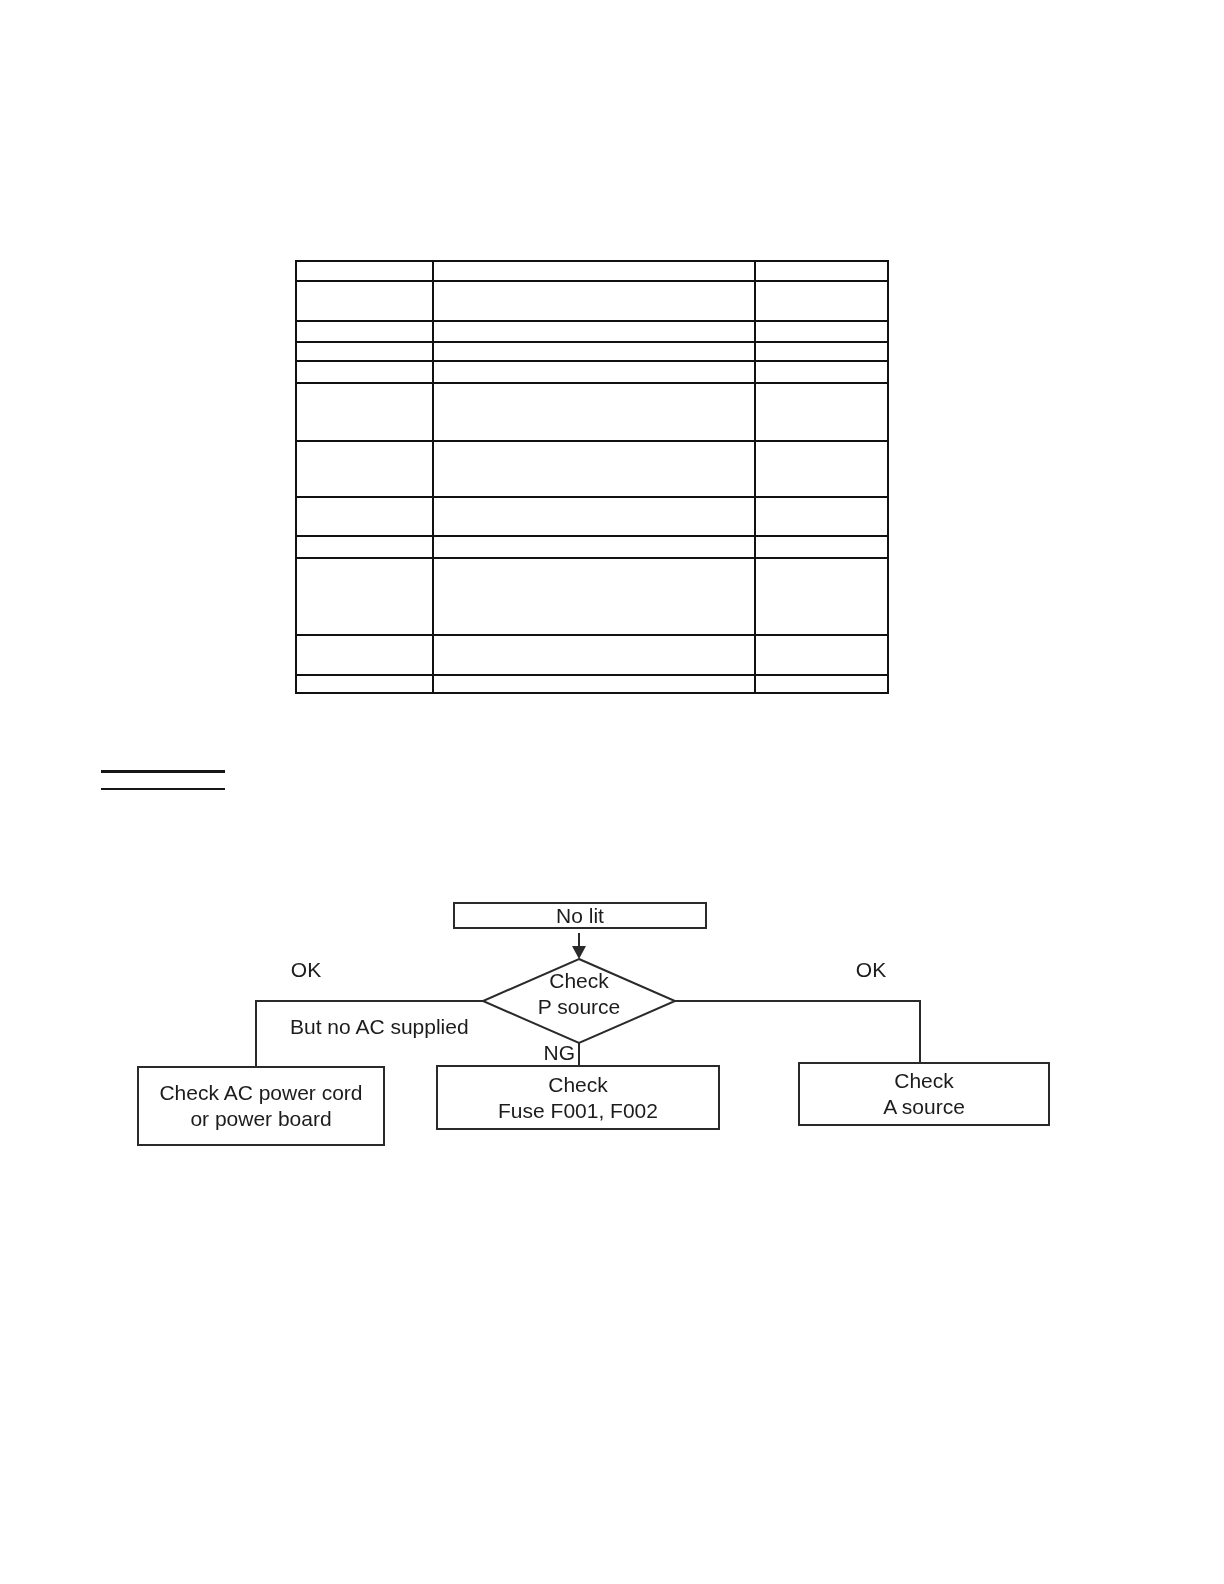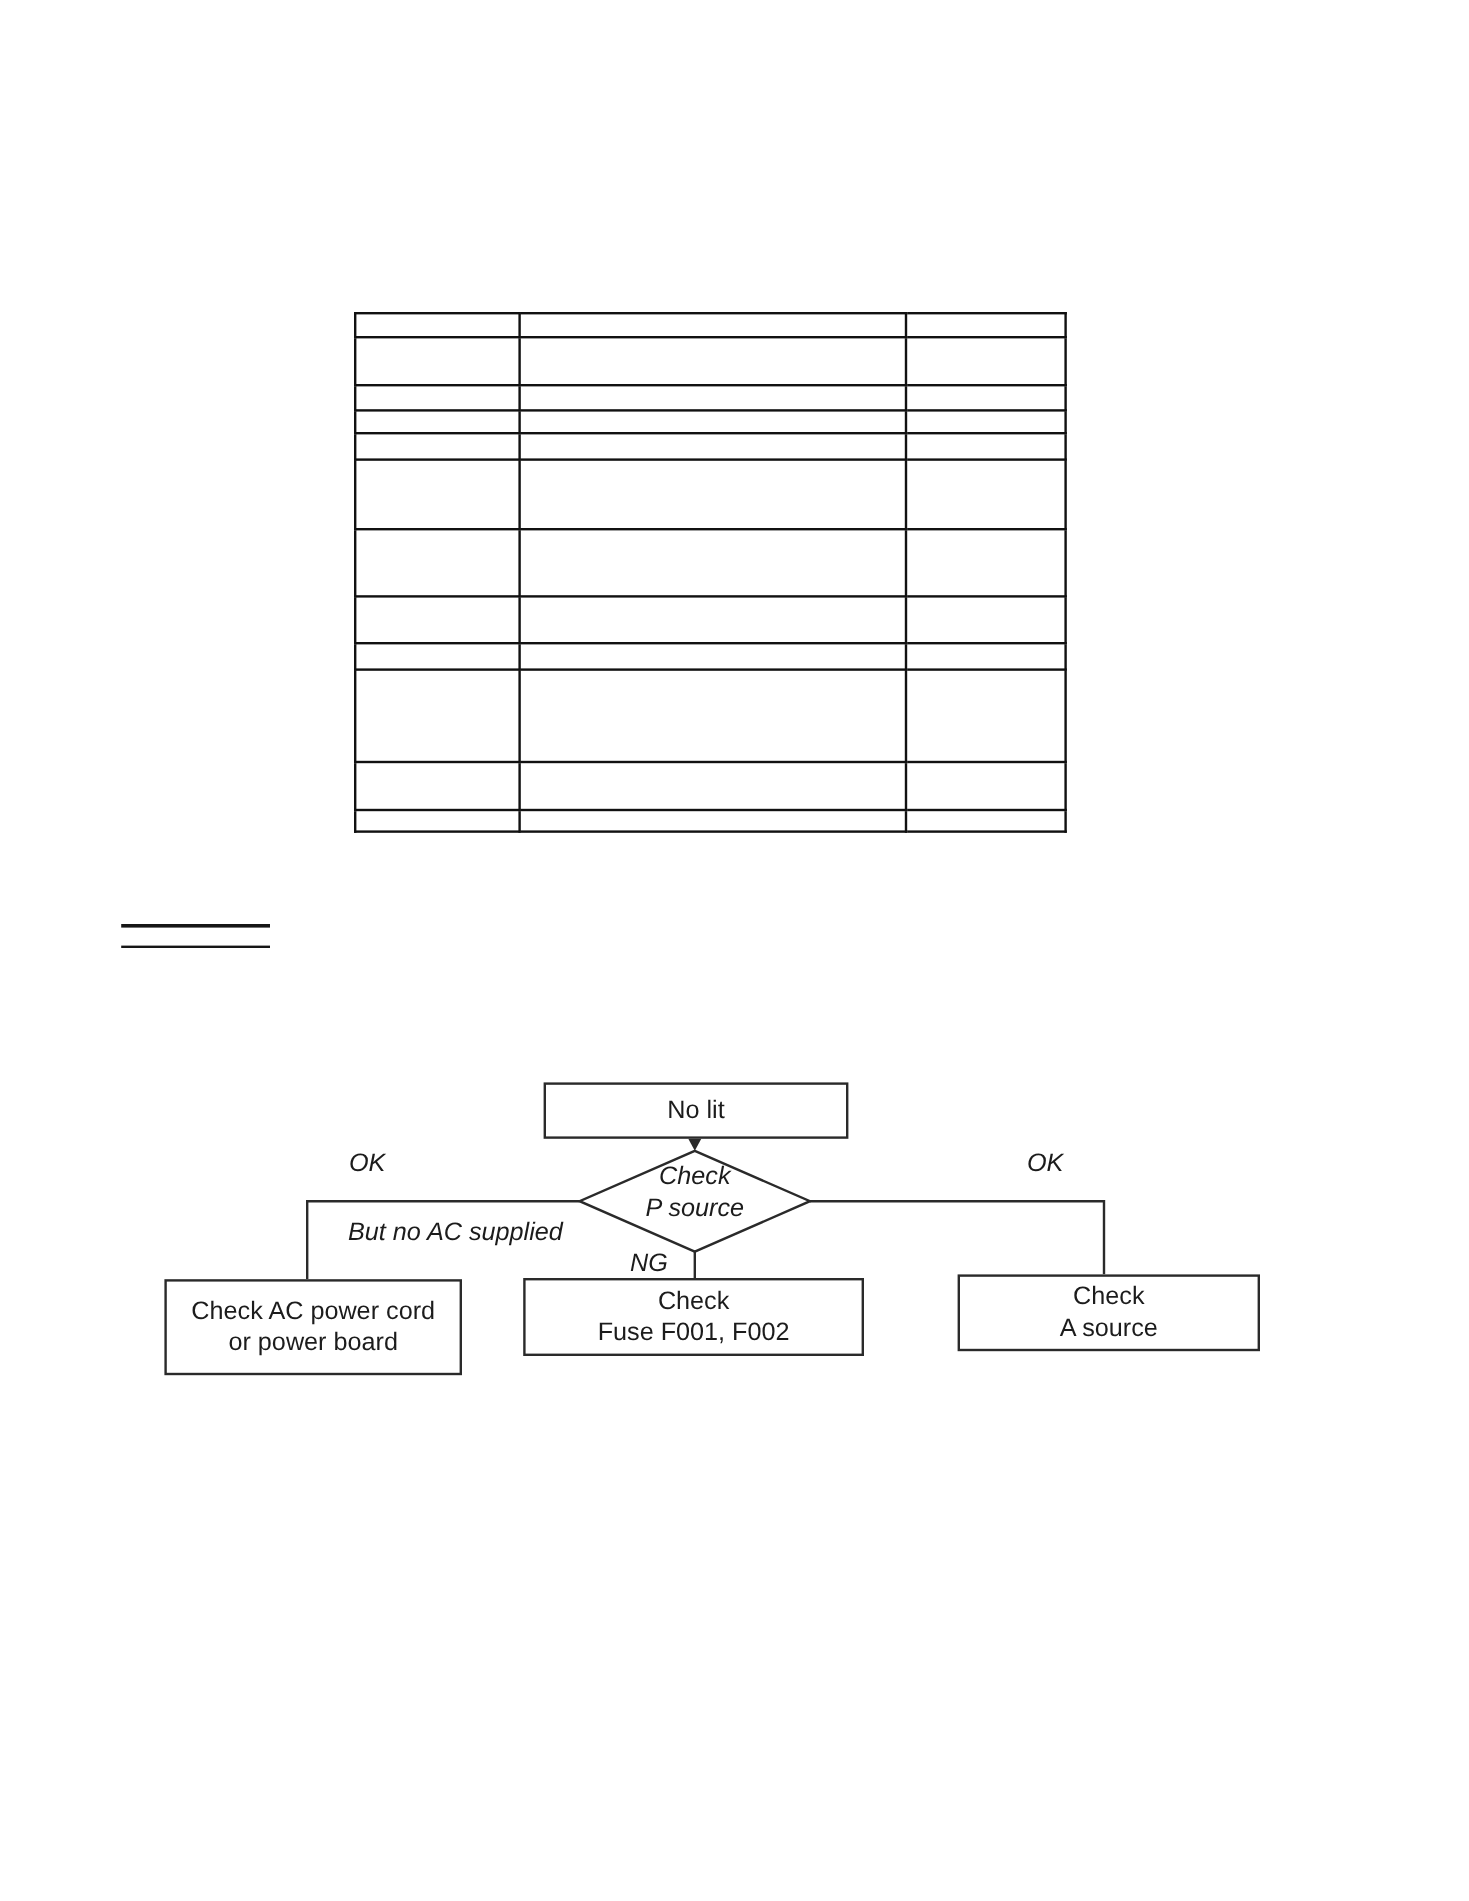--- a/index.html
+++ b/index.html
@@ -52,36 +52,35 @@
   .flow-box{
     position:absolute;
     border:2px solid var(--line);
     background:var(--bg);
     display:flex;flex-direction:column;
     align-items:center;justify-content:center;
     text-align:center;
     font-size:21px;line-height:26px;
     color:var(--text);
   }
-  .flow-box.start{left:453px;top:902px;width:254px;height:47px;line-height:27px;}
+  .flow-box.start{left:453px;top:902px;width:254px;height:27px;line-height:27px;}
   .flow-box.ac-power{left:137px;top:1066px;width:248px;height:80px;}
   .flow-box.fuse{left:436px;top:1065px;width:284px;height:65px;}
   .flow-box.a-board{left:798px;top:1062px;width:252px;height:64px;}
   .flow-label{
     position:absolute;
     font-size:21px;line-height:26px;
     color:var(--text);
     white-space:nowrap;
-    font-style:italic;
   }
   .diamond-label{left:499px;top:968px;width:160px;text-align:center;}
   .ok-left{left:281px;top:957px;width:50px;text-align:center;}
   .ok-right{left:846px;top:957px;width:50px;text-align:center;}
   .but-no-ac{left:290px;top:1014px;text-align:right;}
-  .ng{left:525px;top:1040px;width:50px;text-align:left;}
+  .ng{left:525px;top:1040px;width:50px;text-align:right;}
 </style>
 </head>
 <body>
 
 <div class="page">
 
   <table class="spec-table">
     <colgroup>
         <col style="width: 137px;">
         <col style="width: 322px;">

